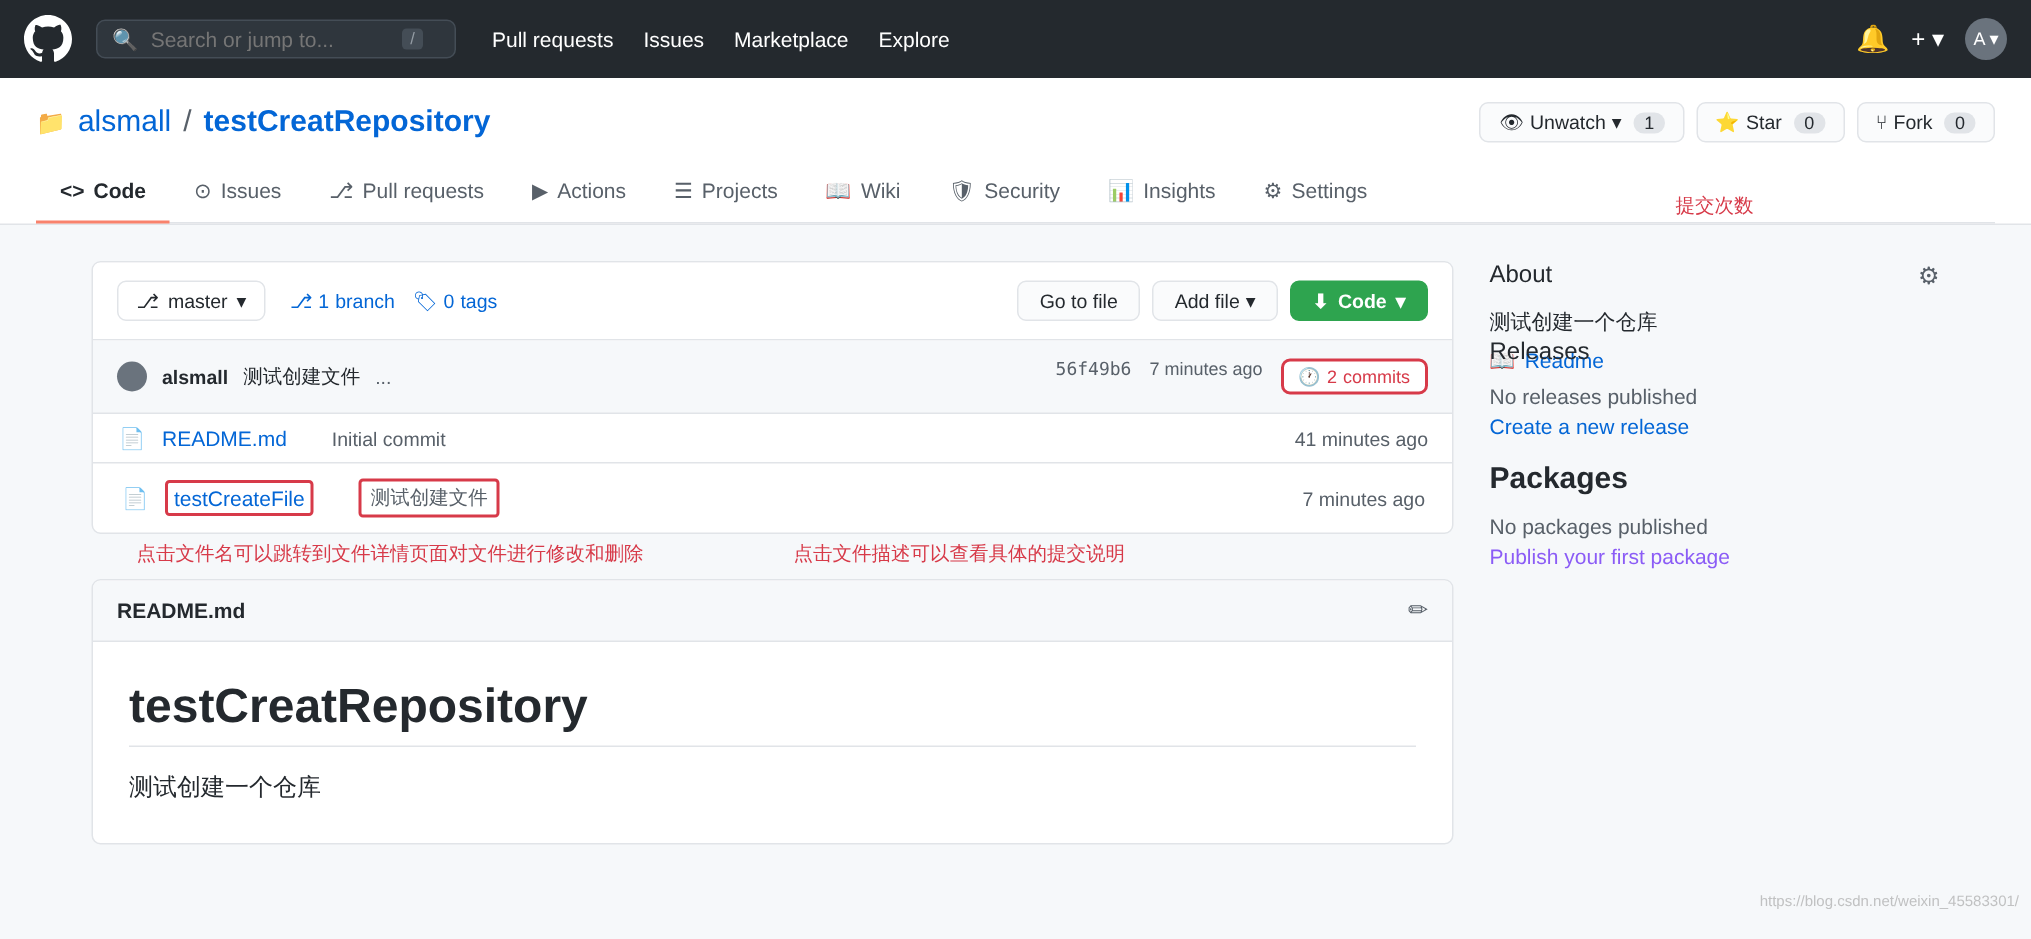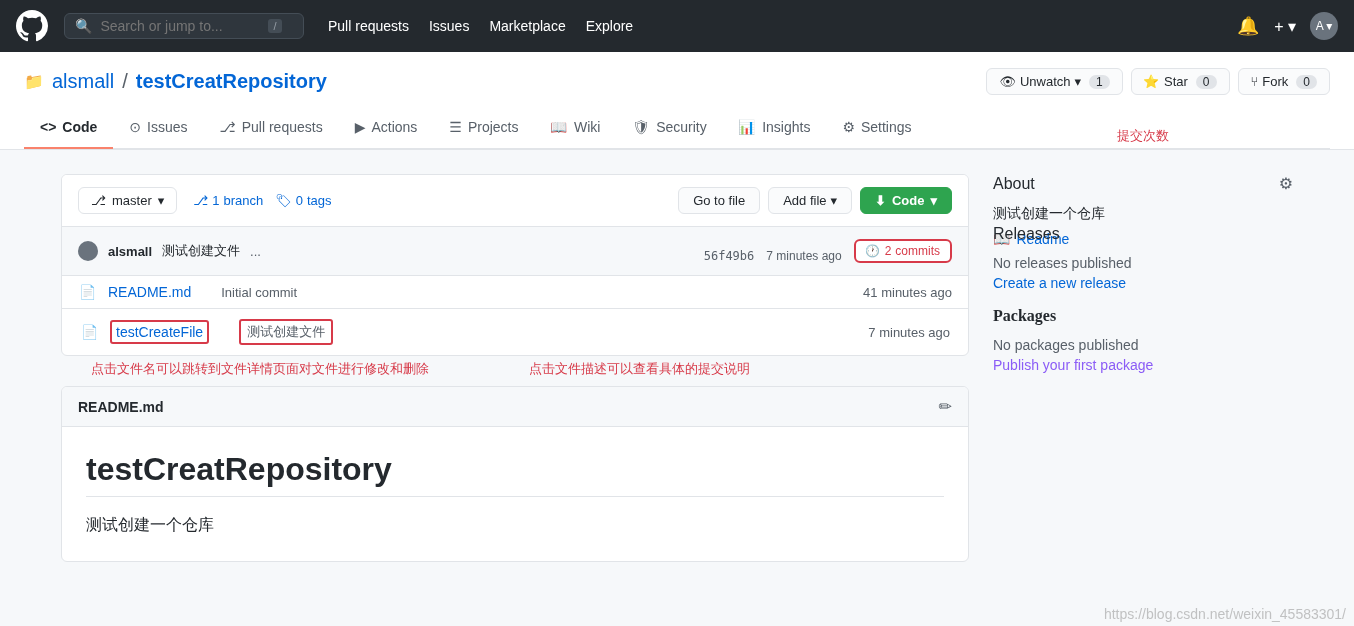--- a/index.html
+++ b/index.html
@@ -49,21 +49,21 @@
     .btn-add-file { display: flex; align-items: center; gap: 4px; padding: 5px 14px; font-size: 13px; border: 1px solid #e1e4e8; border-radius: 6px; background: #fafbfc; cursor: pointer; color: #24292e; }
     .btn-code { display: flex; align-items: center; gap: 6px; padding: 5px 14px; font-size: 13px; border: 1px solid #2ea44f; border-radius: 6px; background: #2ea44f; cursor: pointer; color: white; font-weight: 600; }
 
     
     .commit-row { display: flex; align-items: center; padding: 12px 16px; background: #f6f8fa; border-bottom: 1px solid #e1e4e8; gap: 10px; }
     .commit-avatar { width: 20px; height: 20px; border-radius: 50%; background: #6a737d; flex-shrink: 0; }
     .commit-author { font-weight: 600; font-size: 13px; }
     .commit-msg { font-size: 13px; color: #24292e; }
     .commit-chinese { color: #24292e; font-size: 13px; }
     .commit-dots { color: #586069; font-size: 13px; cursor: pointer; }
-    .commit-right { margin-left: auto; display: flex; align-items: flex-end; gap: 12px; }
+    .commit-right { margin-left: auto; display: flex; align-items: flex-start; gap: 12px; }
     .commit-sha { color: #586069; font-size: 12px; font-family: monospace; }
     .commit-time { color: #586069; font-size: 12px; }
     .commits-btn { display: flex; align-items: center; gap: 4px; padding: 3px 10px; font-size: 12px; border: 1px solid #d73a49; border-radius: 6px; color: #d73a49; background: white; cursor: pointer; }
     .commits-btn-red-border { border: 2px solid #d73a49 !important; }
 
     
     .file-row { display: flex; align-items: center; padding: 8px 16px; border-bottom: 1px solid #e1e4e8; gap: 10px; }
     .file-row:last-child { border-bottom: none; }
     .file-icon { color: #6a737d; font-size: 14px; width: 20px; text-align: center; }
     .file-name { color: #0366d6; text-decoration: none; font-size: 14px; }
@@ -85,28 +85,28 @@
     .sidebar-gear { color: #586069; cursor: pointer; font-size: 16px; }
     .about-desc { font-size: 14px; color: #24292e; margin-bottom: 8px; }
     .about-link { display: flex; align-items: center; gap: 6px; font-size: 14px; color: #0366d6; text-decoration: none; }
 
     .releases-section { margin-top: 16px; }
     .releases-title { font-size: 16px; font-weight: 400; margin-bottom: 12px; }
     .releases-none { color: #586069; font-size: 14px; margin-bottom: 4px; }
     .releases-link { color: #0366d6; text-decoration: none; font-size: 14px; display: block; }
 
     .packages-section { margin-top: 16px; }
-    .packages-title { font-size: 16px; font-weight: 600; margin-bottom: 12px; font-family: Liberation Serif, serif; }
+    .packages-title { font-size: 20px; font-weight: 600; margin-bottom: 12px; }
     .packages-none { color: #586069; font-size: 14px; margin-bottom: 4px; }
     .packages-link { color: #8b5cf6; text-decoration: none; font-size: 14px; display: block; }
 
     
     .red-text { color: #d73a49; font-size: 13px; font-weight: 500; }
 
-    .watermark { position: fixed; bottom: 4px; right: 8px; color: #aaa; font-size: 14px; opacity: 0.7; }
+    .watermark { position: fixed; bottom: 19px; right: 8px; color: #aaa; font-size: 10px; opacity: 0.7; }
   </style>
 </head>
 <body>
 
 <nav class="top-nav">
   <svg class="github-logo" viewBox="0 0 16 16">
     <path d="M8 0C3.58 0 0 3.58 0 8c0 3.54 2.29 6.53 5.47 7.59.4.07.55-.17.55-.38
              0-.19-.01-.82-.01-1.49-2.01.37-2.53-.49-2.69-.94-.09-.23-.48-.94-.82-1.13
              -.28-.15-.68-.52-.01-.53.63-.01 1.08.58 1.23.82.72 1.21 1.87.87 2.33.66
              .07-.52.28-.87.51-1.07-1.78-.2-3.64-.89-3.64-3.95 0-.87.31-1.59.82-2.15

